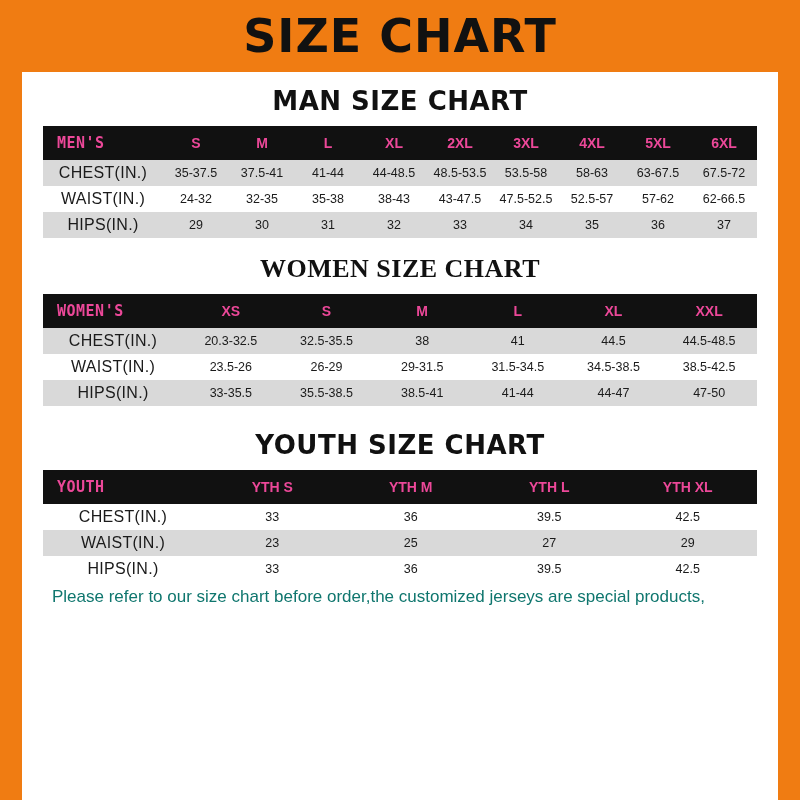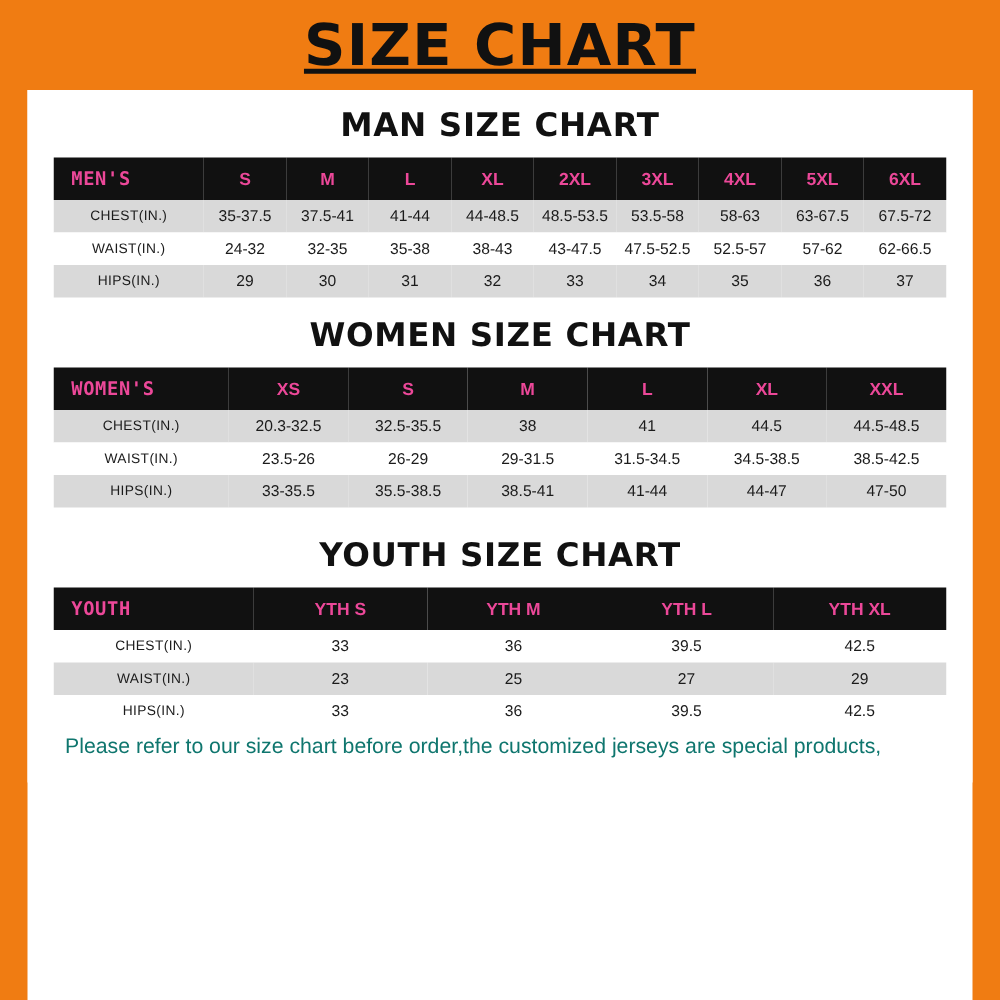--- a/index.html
+++ b/index.html
@@ -43,21 +43,20 @@
     justify-content: center;
   }
   .header-title {
     font-family: "DejaVu Sans", sans-serif;
     font-weight: bold;
     font-size: 46px;
     letter-spacing: 1px;
     color: #111111;
     text-align: center;
     line-height: 1;
-    text-decoration: underline;
   }
 
   .content {
     position: absolute;
     top: 72px;
     left: 22px;
     width: 756px;
     height: 554px;
     background: #ffffff;
     box-sizing: border-box;
@@ -66,21 +65,21 @@
 
   .section-title {
     text-align: center;
     font-family: "DejaVu Sans", sans-serif;
     font-weight: bold;
     font-size: 26px;
     color: #111111;
     letter-spacing: 0.5px;
   }
   .t1 { margin-top: 14px; }
-  .t2 { margin-top: 16px; }
+  .t2 { margin-top: 16px; font-family: Liberation Serif, serif; }
   .t3 { margin-top: 24px; }
 
   table.size-table {
     width: 714px;
     margin: 10px auto 0 auto;
     border-collapse: collapse;
     table-layout: fixed;
   }
   table.size-table th,
   table.size-table td {
@@ -107,21 +106,21 @@
     padding-left: 14px;
   }
   table.size-table tbody tr.alt td {
     background: #d9d9d9;
   }
   table.size-table tbody tr td {
     background: #ffffff;
   }
   table.size-table tbody td.rowhead {
     font-family: "Liberation Sans", sans-serif;
-    font-size: 11px;
+    font-size: 16px;
     letter-spacing: 0.3px;
     text-align: center;
   }
 
   
   .men col.c0 { width: 120px; }
   .women col.c0 { width: 140px; }
   .youth col.c0 { width: 160px; }
 
   .note {

